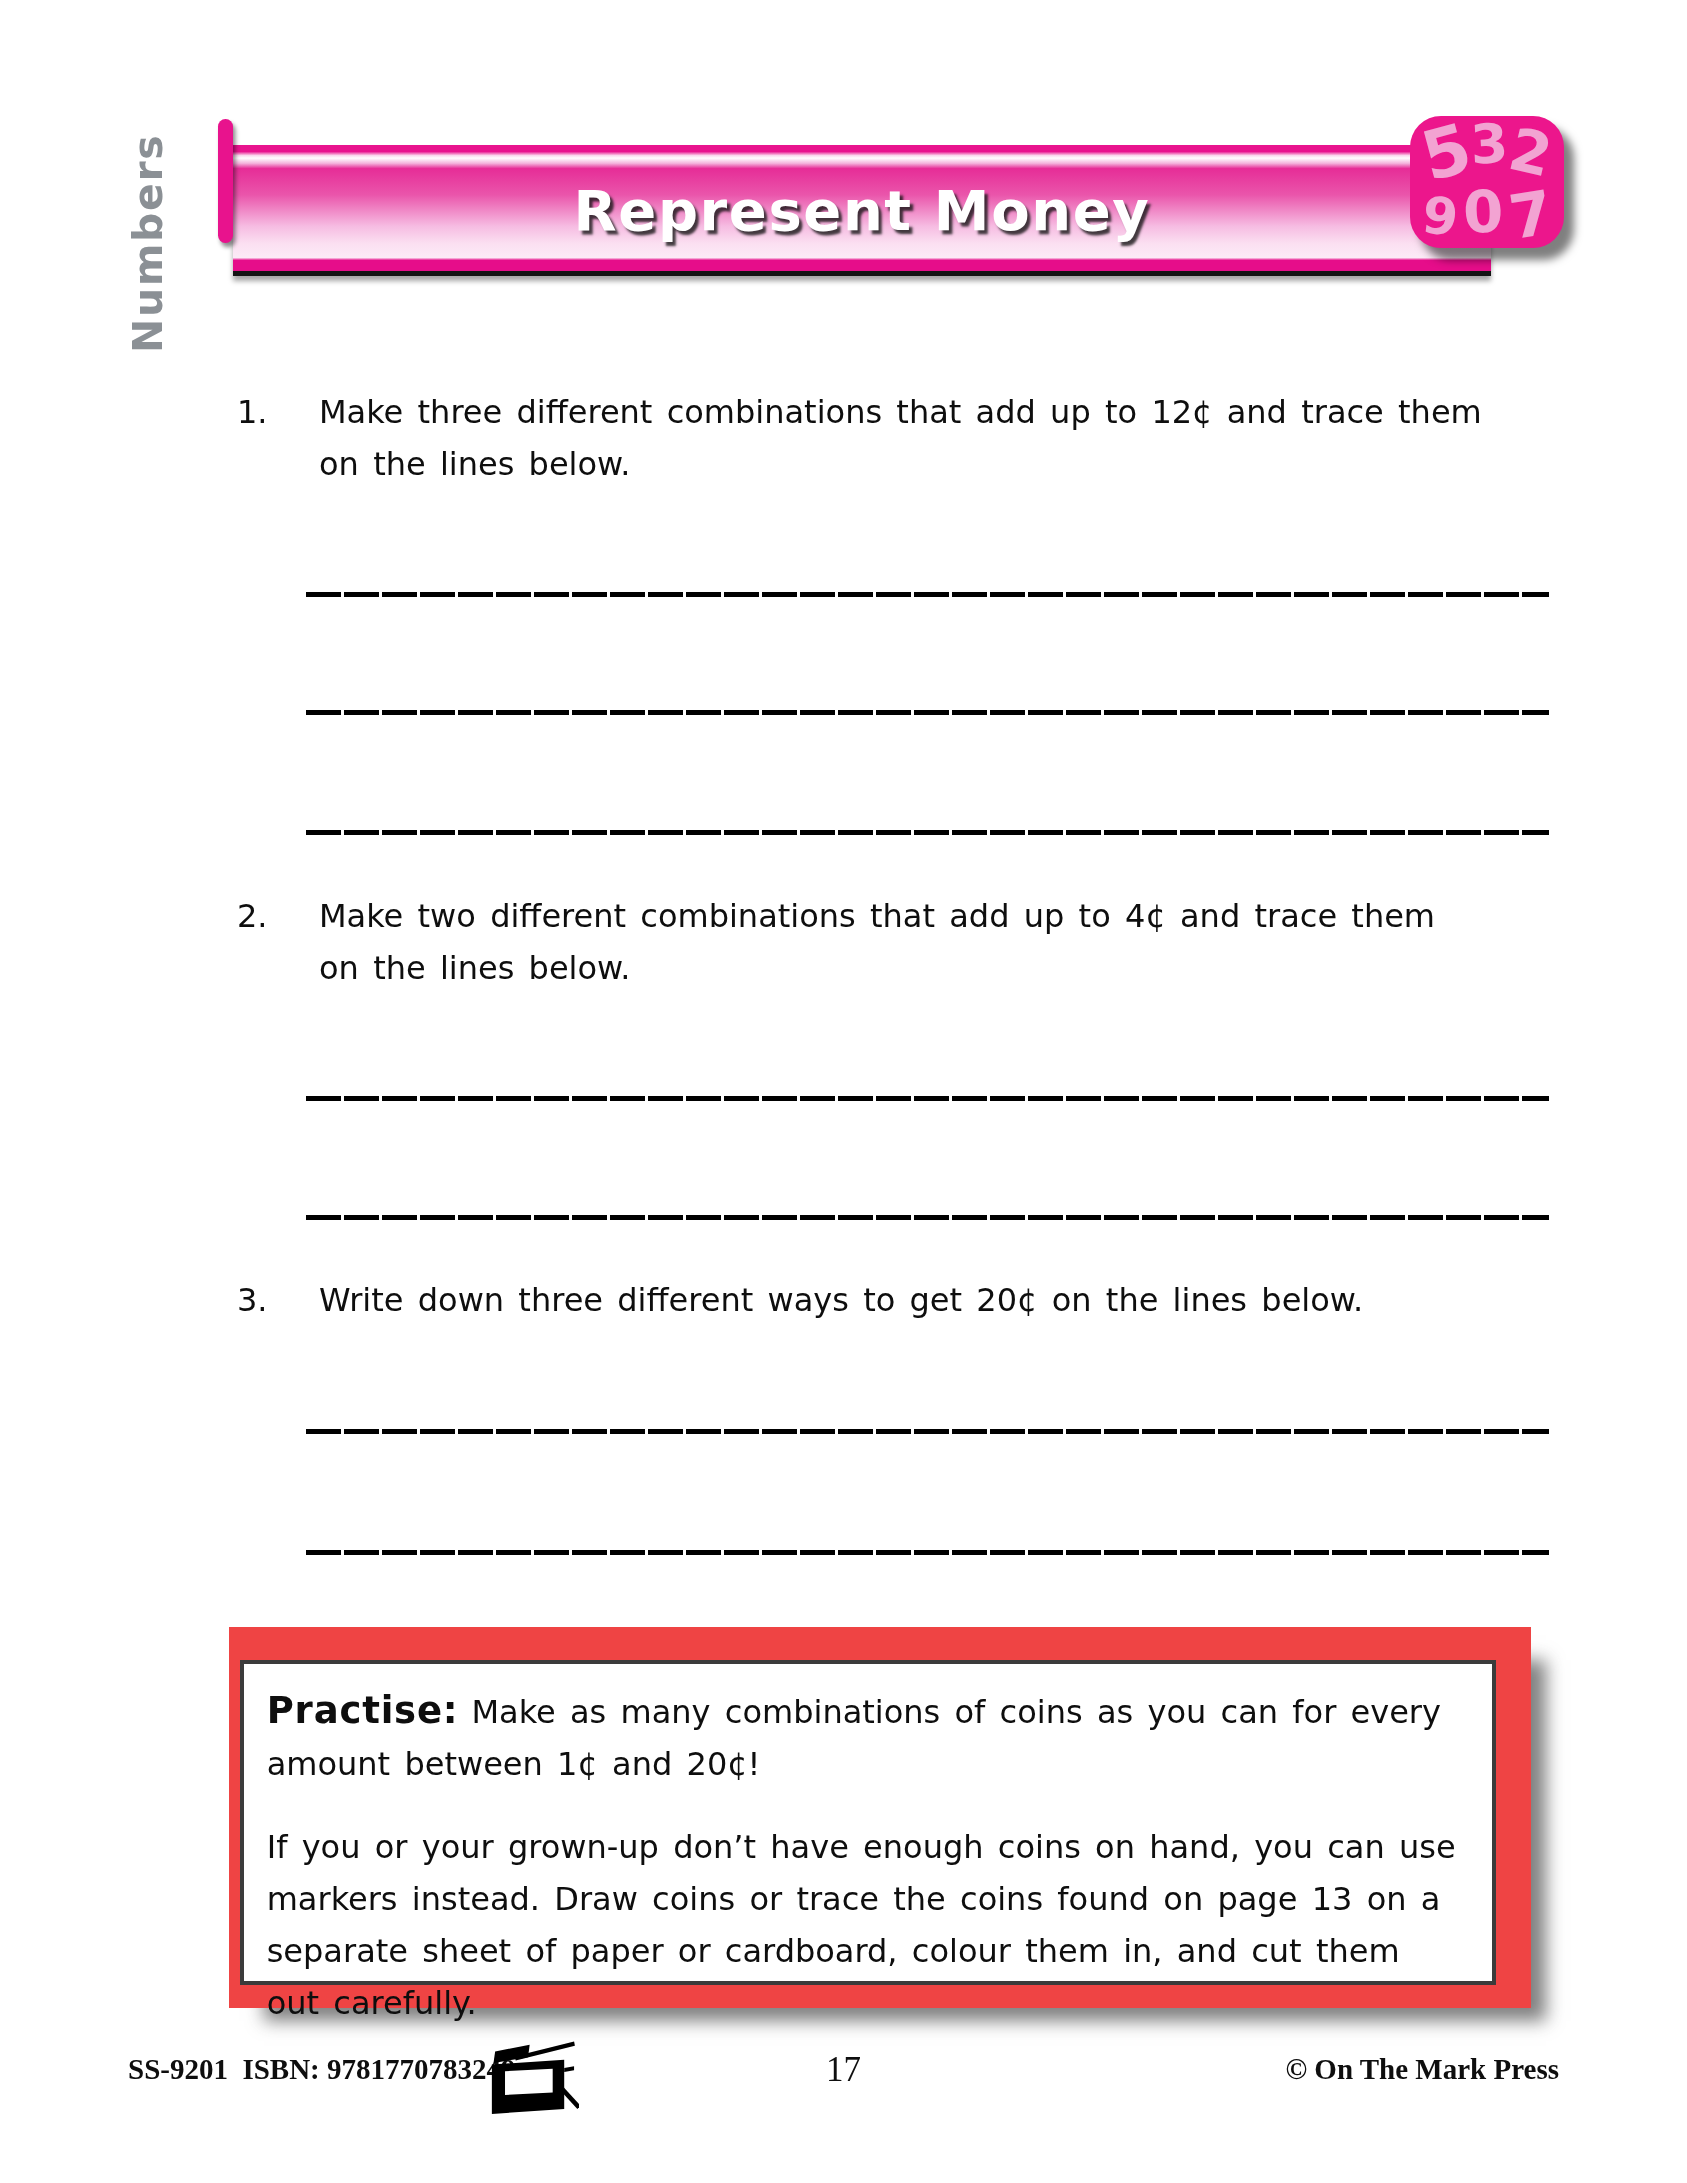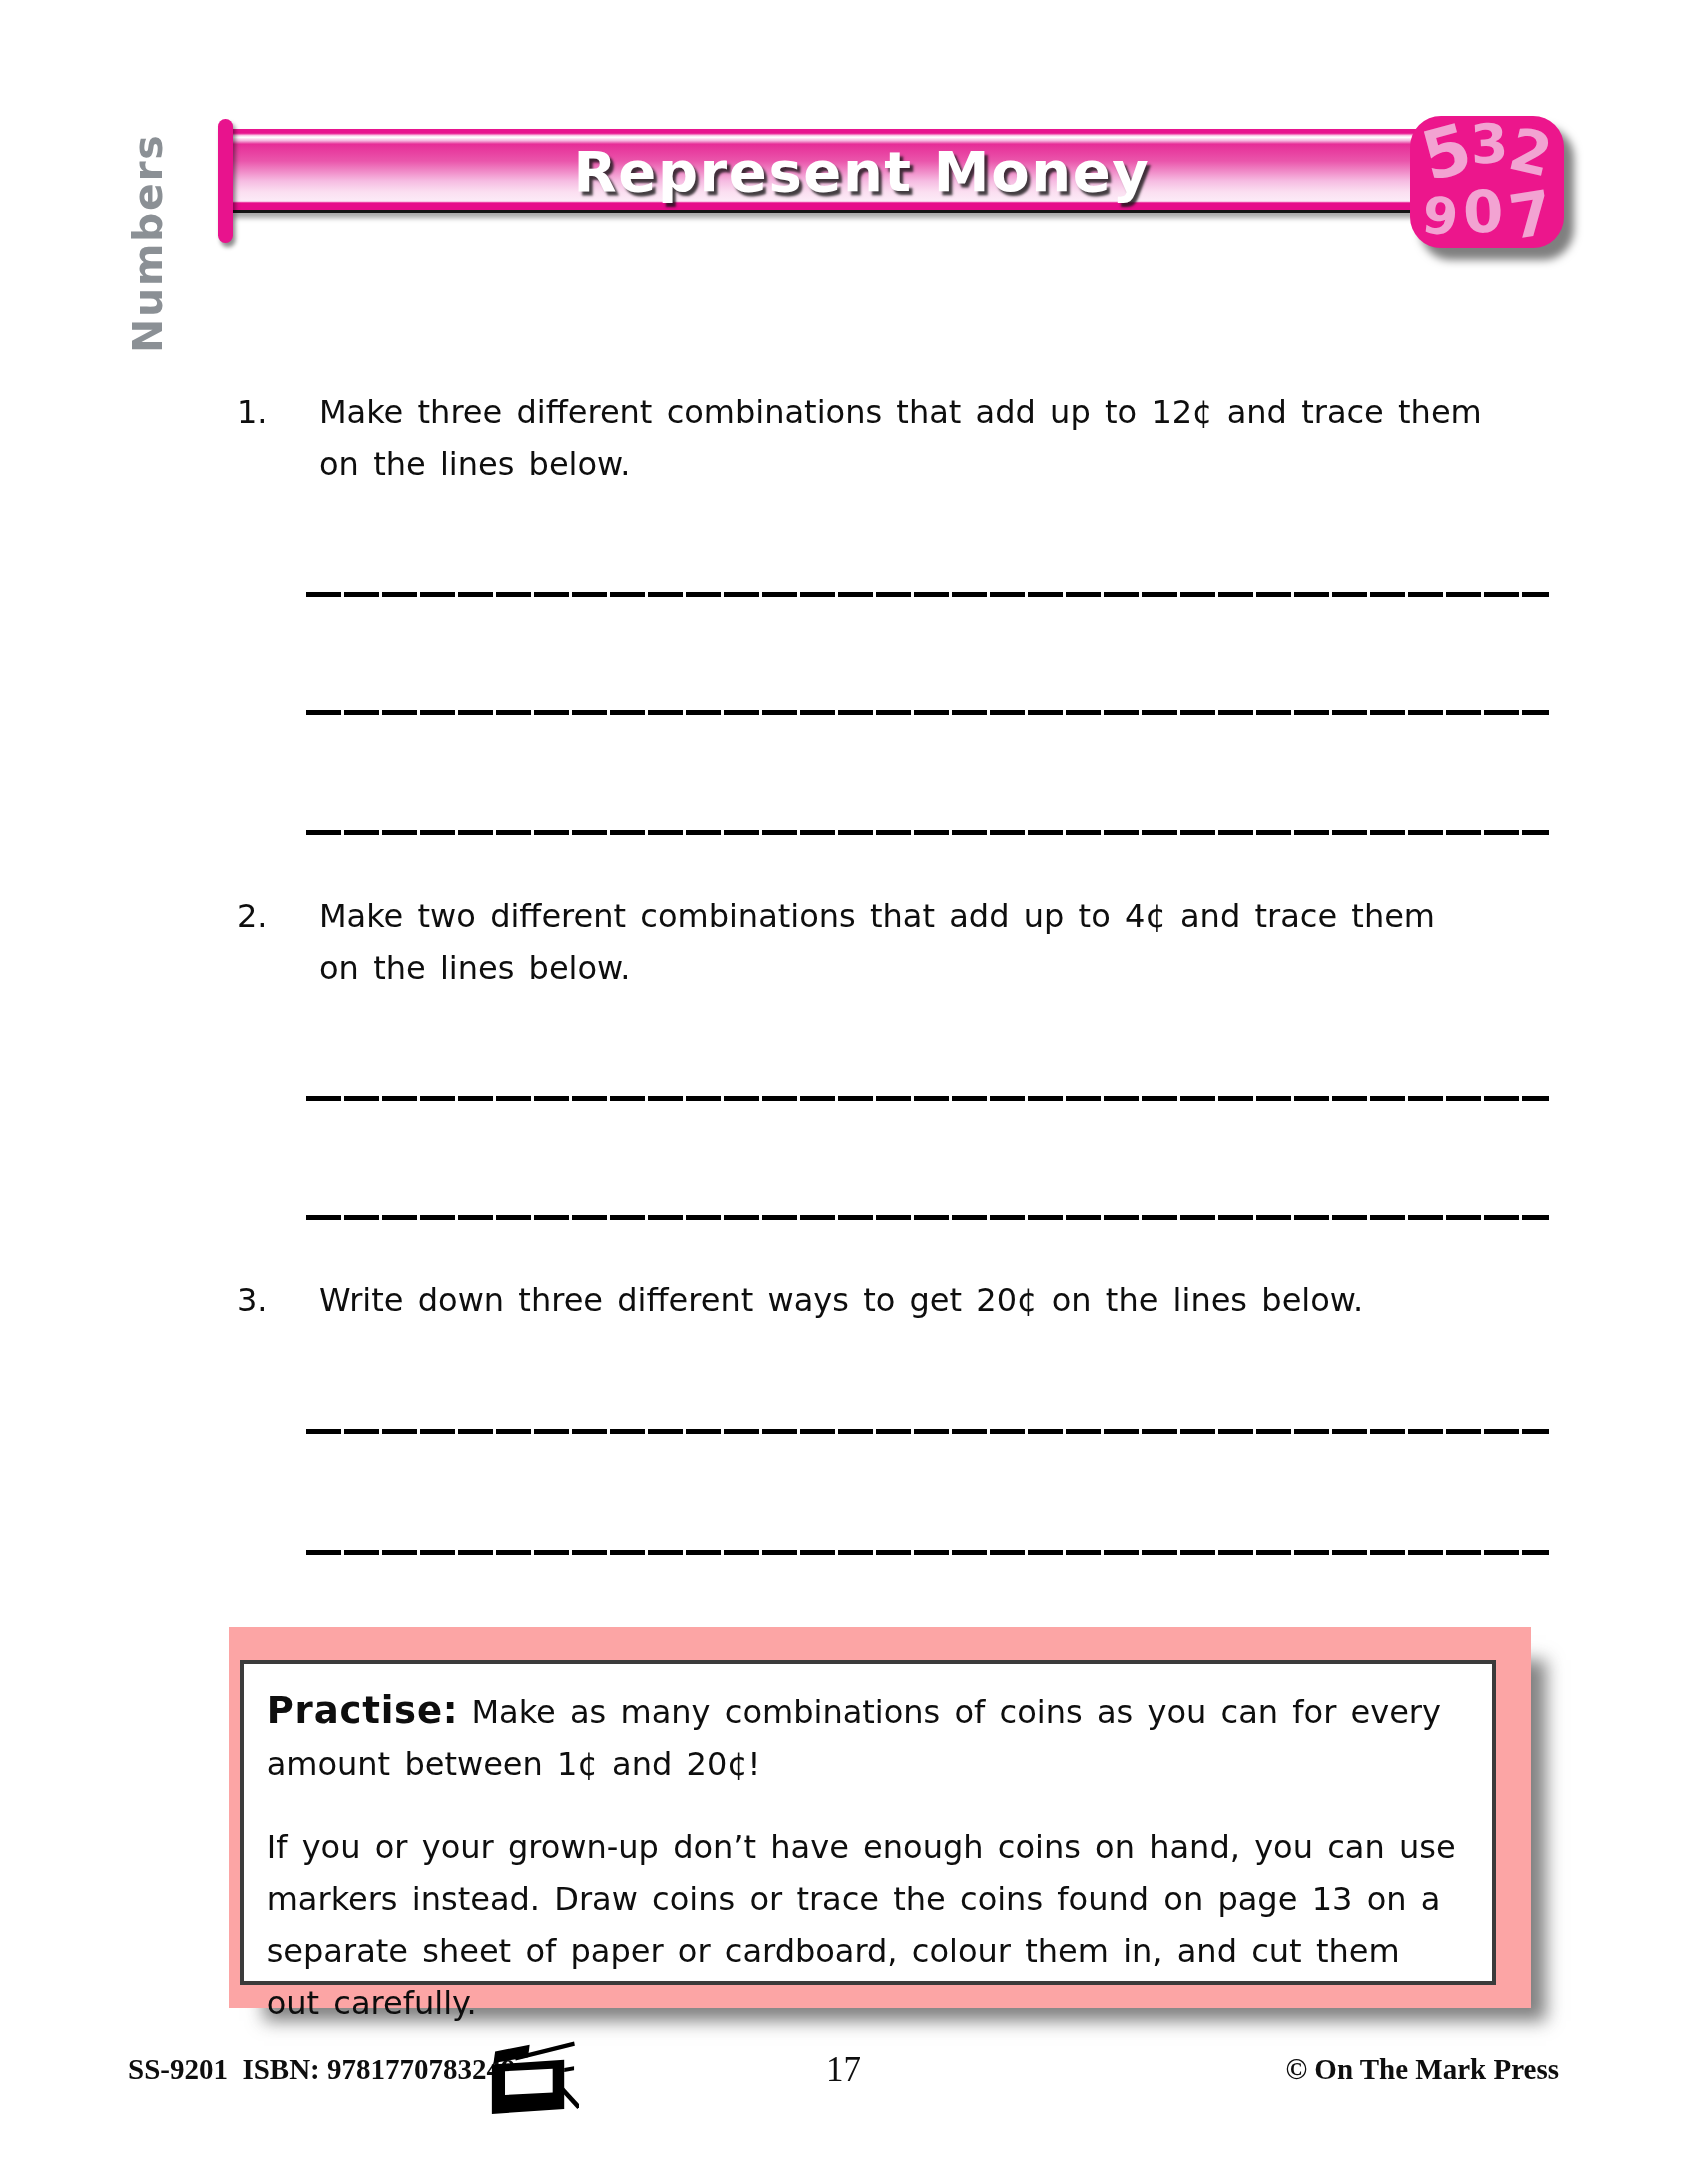--- a/index.html
+++ b/index.html
@@ -23,22 +23,22 @@
 
   
   .banner-bar {
     position:absolute; left:218px; top:119px;
     width:15px; height:124px; border-radius:7.4px;
     background:#e8138d;
     box-shadow:2.5px 4.1px 4.1px rgba(0,0,0,0.45);
     z-index:3;
   }
   .banner {
-    position:absolute; left:233px; top:129px;
-    width:1258px; height:84px; z-index:1;
+    position:absolute; left:233px; top:145px;
+    width:1258px; height:131px; z-index:1;
     background:linear-gradient(180deg,
       #e8148e 0%, #e8148e 5%,
       #fbd9ed 8%, #ffffff 10%, #f4b3dc 14%,
       #e62d97 18%,
       #ea55ab 38%,
       #f6bce2 62%,
       #fbdff1 75%, #fcebf7 86%,
       #e60d8a 88%, #e60d8a 96%,
       #141414 96.5%, #141414 100%);
     box-shadow:0 5px 5px rgba(0,0,0,0.35);
@@ -84,21 +84,21 @@
     background:repeating-linear-gradient(90deg, #000 0 35px, rgba(0,0,0,0) 35px 38px);
   }
   .l1 { top:592px; } .l2 { top:710px; } .l3 { top:830px; }
   .l4 { top:1096px; } .l5 { top:1215px; }
   .l6 { top:1429px; } .l7 { top:1550px; }
 
   
   .practise-outer {
     position:absolute; left:229px; top:1627px;
     width:1302px; height:381px;
-    background:#fca5a5;
+    background:#ef4444;
     box-shadow:25px 23px 16.5px -10px rgba(45,45,45,0.6);
   }
   .practise-inner {
     position:absolute; left:10.7px; top:33px; right:35px; bottom:23px;
     background:#ffffff; border:4.1px solid #3b3b3b;
     padding:21.4px 31px 0 23px;
   }
   .practise-p { font-size:32px; line-height:52px; word-spacing:4.1px; }
   .practise-p + .practise-p { margin-top:31px; }
   .practise-label {

